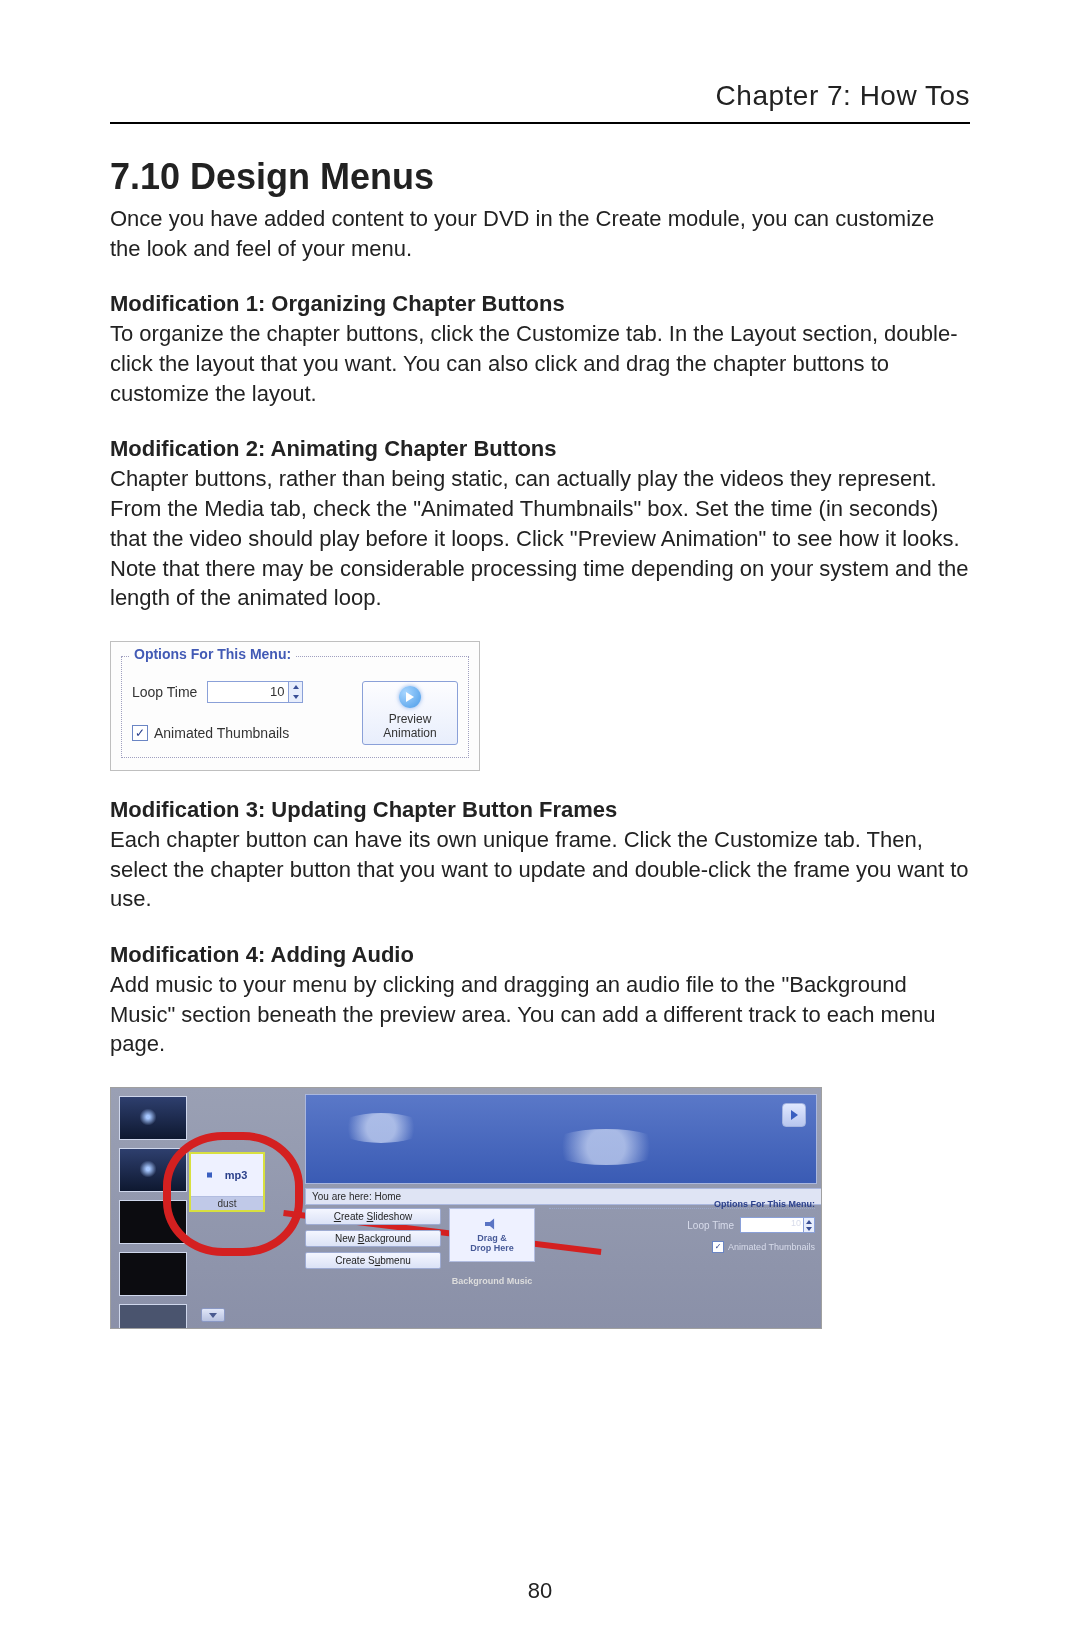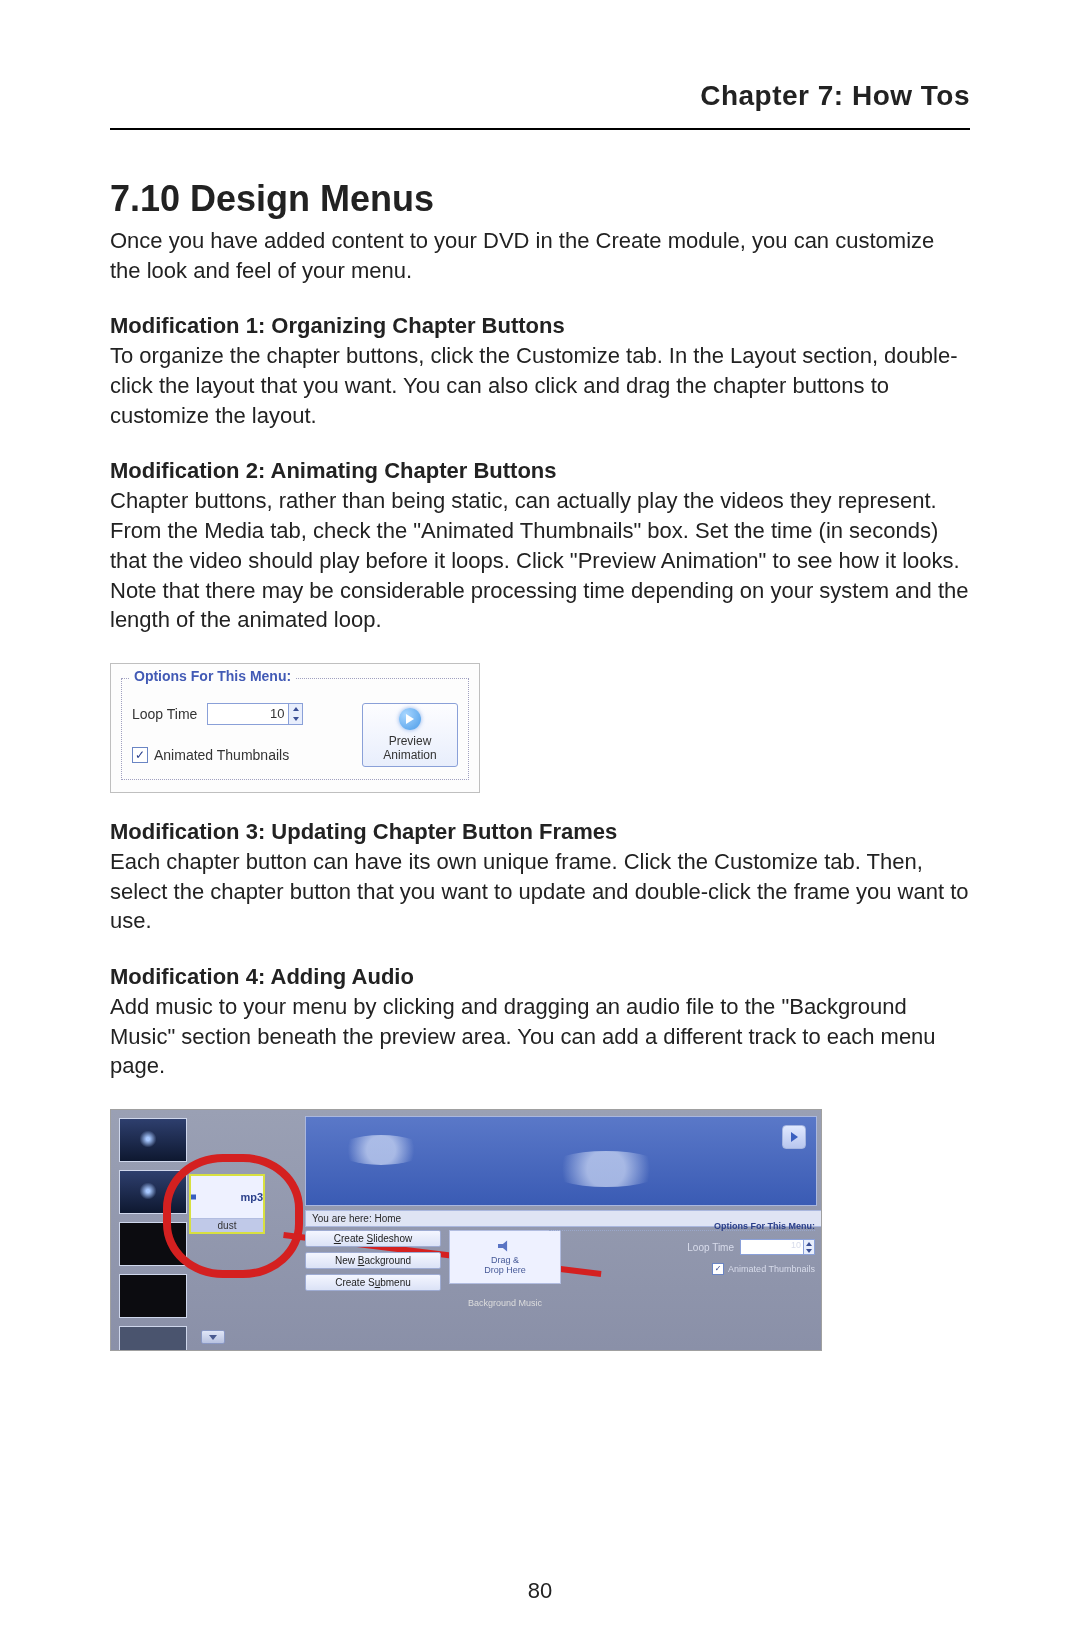--- a/index.html
+++ b/index.html
@@ -11,25 +11,25 @@
   }
   .page {
     width: 1080px;
     height: 1648px;
     box-sizing: border-box;
     padding: 80px 110px 40px 110px;
     position: relative;
   }
   .chapter-header {
     text-align: right;
-    font-weight: bold;
+    font-weight: normal;
     font-size: 28px;
     border-bottom: 2.5px solid #000;
-    padding-bottom: 16px;
-    margin-bottom: 48px;
+    padding-bottom: 10px;
+    margin-bottom: 32px;
     letter-spacing: 0.5px;
   }
   .section-title {
     font-weight: bold;
     font-size: 36px;
     margin: 0 0 6px 0;
   }
   .body-text {
     font-size: 22px;
     line-height: 1.35;
@@ -234,21 +234,21 @@
     border: 2px solid #d8e040;
     background: #d6ddf6;
     box-sizing: border-box;
   }
   .mp3-top {
     height: 42px;
     background: #eef1ff;
     border-bottom: 1px solid #b2bde0;
     display:flex;
     align-items:center;
-    justify-content:space-between;
+    justify-content:center;
     font-size:11px;
     font-weight:bold;
     color:#2a3f8a;
     gap:6px;
     font-family: Tahoma, Verdana, sans-serif;
   }
   .mp3-top .spk {
     width:12px;height:12px;
     background: linear-gradient(90deg,#3a5fc0 40%,transparent 40%);
     clip-path: polygon(0 30%,40% 30%,70% 0,70% 100%,40% 70%,0 70%);
@@ -325,21 +325,22 @@
     padding:2px 4px;
     margin-bottom:5px;
     text-align:center;
     color:#222;
     font-family: Tahoma, Verdana, sans-serif;
   }
   .mini-btn u { text-decoration: underline; }
   .drop-zone {
     position:absolute;
     left:338px; top:120px;
-    width:112px;
+    width:86px;
+    font-weight:bold;
   }
   .drop-box {
     height:52px;
     background:#eef1ff;
     border:1px solid #b2bde0;
     display:flex;
     flex-direction:column;
     align-items:center;
     justify-content:center;
     font-size:9px;

